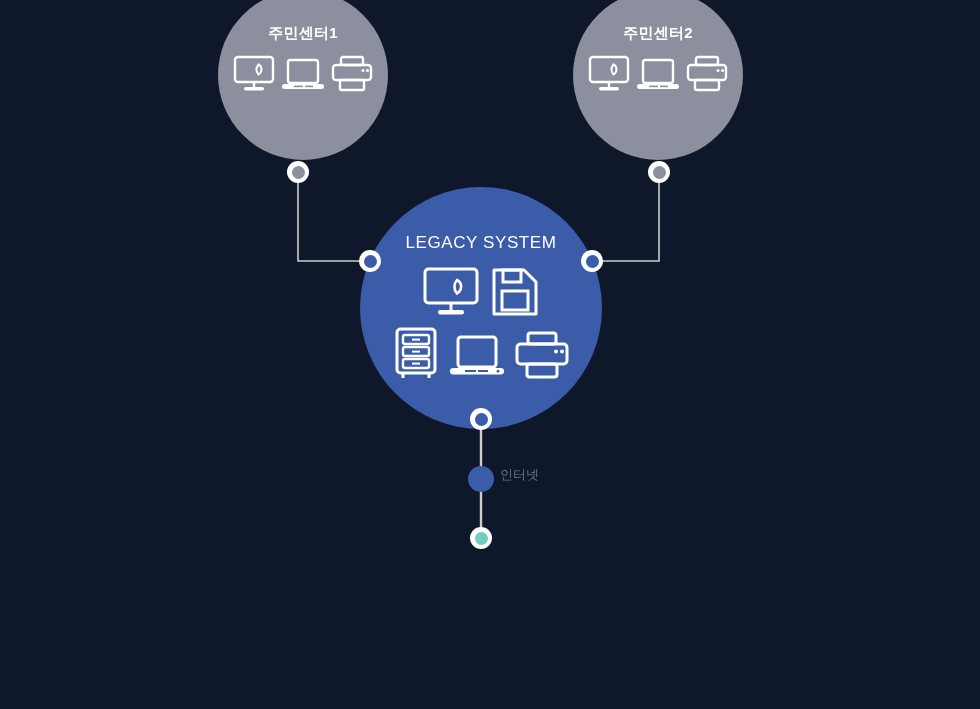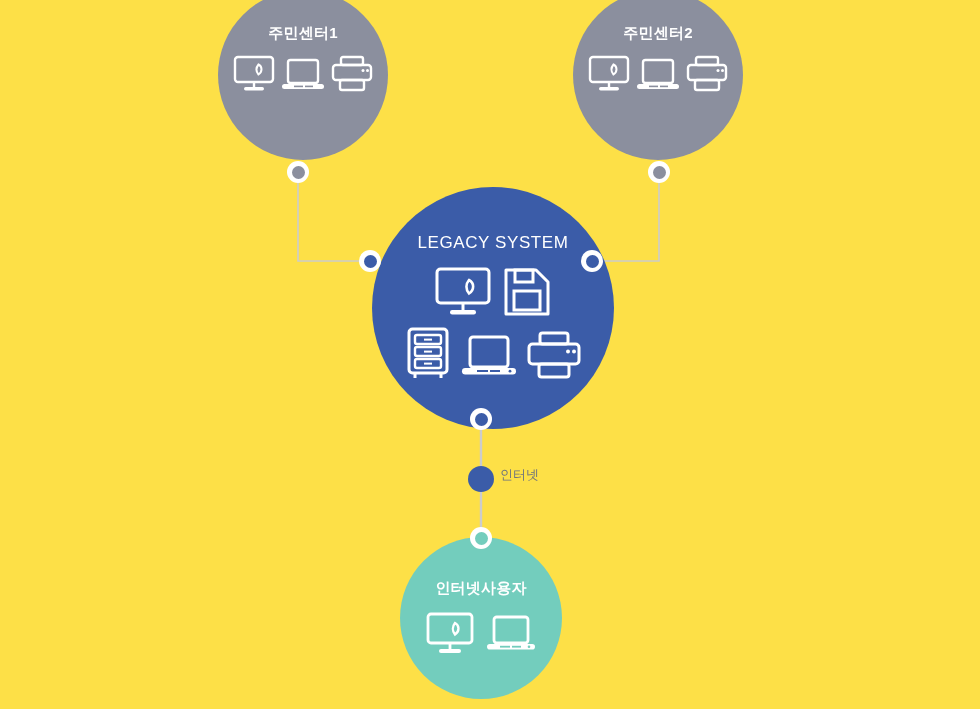--- a/index.html
+++ b/index.html
@@ -8,21 +8,21 @@
     padding: 0;
     background: #ffffff;
   }
   body {
     font-family: "Liberation Sans", "DejaVu Sans", sans-serif;
   }
   #stage {
     position: relative;
     width: 980px;
     height: 709px;
-    background: #fde047;
+    background: #0f172a;
     overflow: hidden;
   }
   
   #wires {
     position: absolute;
     left: 0; top: 0;
     width: 980px;
     height: 709px;
     pointer-events: none;
   }
@@ -209,21 +209,21 @@
           <circle cx="32" cy="15.5" r="1.5" fill="#ffffff"></circle>
           <circle cx="36.5" cy="15.5" r="1.5" fill="#ffffff"></circle>
         </svg>
       </span>
     </div>
   </div>
   <div class="port port-lg" style="left:648px; top:161px;">
     <i style="background:#8b8f9e;"></i>
   </div>
 
-  <div class="node core" style="left:372px; top:187px;">
+  <div class="node core" style="left:360px; top:187px;">
     <div class="title">LEGACY SYSTEM</div>
     <div class="icons-row1">
 
       <span>
         <svg class="ic" width="56" height="52" viewBox="0 0 56 52">
           <rect x="2" y="2" width="52" height="34" rx="3.5" fill="none" stroke="#ffffff" stroke-width="3"></rect>
           <path d="M28 36 L28 43" stroke="#ffffff" stroke-width="3"></path>
           <rect x="15" y="43" width="26" height="4.4" rx="2.2" fill="#ffffff"></rect>
           <path d="M34 13 C39.5 15.8 39.5 23 34 26.5 C30.6 22.5 30.6 17 34 13 Z" fill="none" stroke="#ffffff" stroke-width="2.6"></path>
         </svg>
@@ -280,41 +280,17 @@
   <div class="port port-lg" style="left:581px; top:250px;">
     <i style="background:#3b5ca8;"></i>
   </div>
   <div class="port port-lg" style="left:470px; top:408px;">
     <i style="background:#3b5ca8;"></i>
   </div>
 
   <div class="wire-node" style="left:468px; top:466px; width:26px; height:26px; background:#3b5ca8;"></div>
   <div class="wire-label" style="left:500px; top:466px;">인터넷</div>
 
-  <div class="node user" style="left:400px; top:537px;">
-    <div class="title">인터넷사용자</div>
-    <div class="icons">
-
-      <span>
-        <svg class="ic" width="48" height="44" viewBox="0 0 48 44">
-          <rect x="2" y="2" width="44" height="29" rx="3" fill="none" stroke="#ffffff" stroke-width="2.8"></rect>
-          <path d="M24 31 L24 37" stroke="#ffffff" stroke-width="2.8"></path>
-          <rect x="13" y="37" width="22" height="4" rx="2" fill="#ffffff"></rect>
-          <path d="M29 11 C33.6 13.4 33.6 19.6 29 22.6 C26.2 19.2 26.2 14.4 29 11 Z" fill="none" stroke="#ffffff" stroke-width="2.4"></path>
-        </svg>
-      </span>
-
-      <span>
-        <svg class="ic" width="50" height="44" viewBox="0 0 50 44">
-          <rect x="8" y="5" width="34" height="26" rx="2.8" fill="none" stroke="#ffffff" stroke-width="2.8"></rect>
-          <rect x="1" y="32" width="48" height="5.6" rx="2.8" fill="#ffffff"></rect>
-          <rect x="14" y="33.8" width="10" height="1.8" fill="#73cdbd"></rect>
-          <rect x="26" y="33.8" width="9" height="1.8" fill="#73cdbd"></rect>
-          <circle cx="43" cy="34.8" r="1.3" fill="#73cdbd"></circle>
-        </svg>
-      </span>
-    </div>
-  </div>
   <div class="port port-lg" style="left:470px; top:527px;">
     <i style="background:#73cdbd;"></i>
   </div>
 
 </div>
 
 </body></html>

